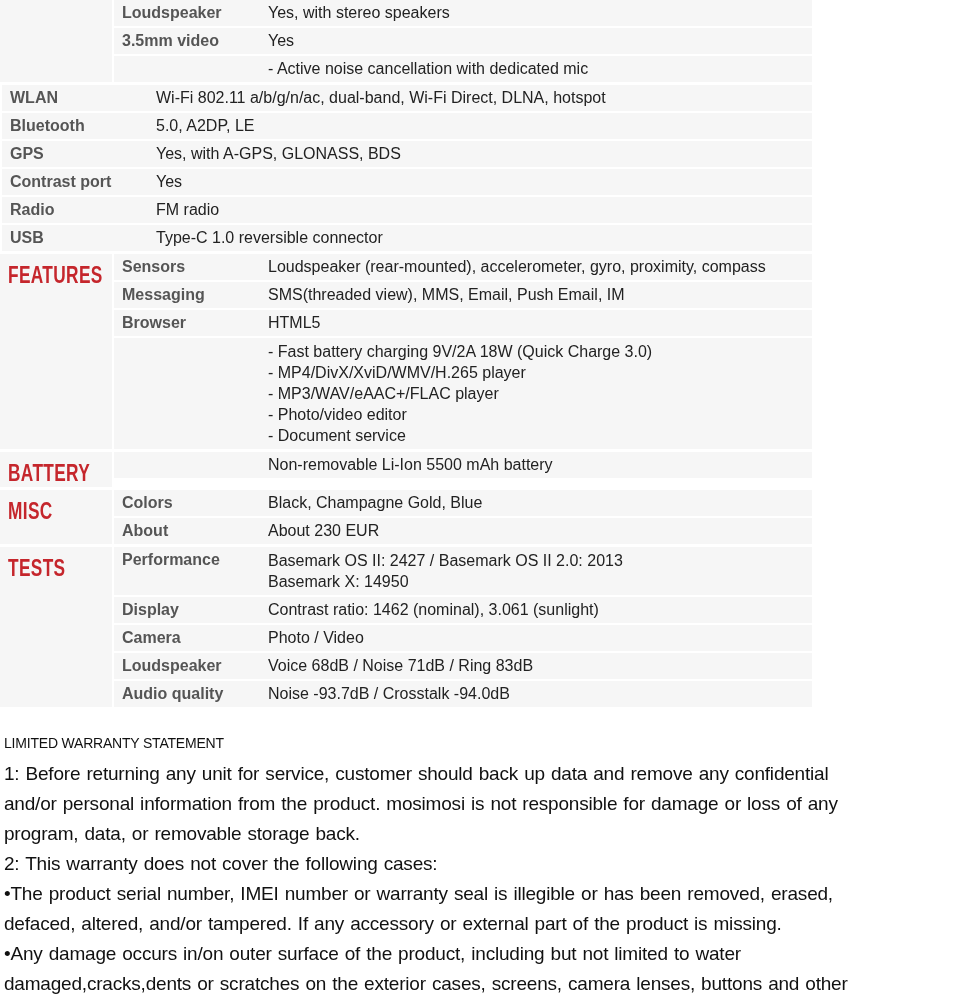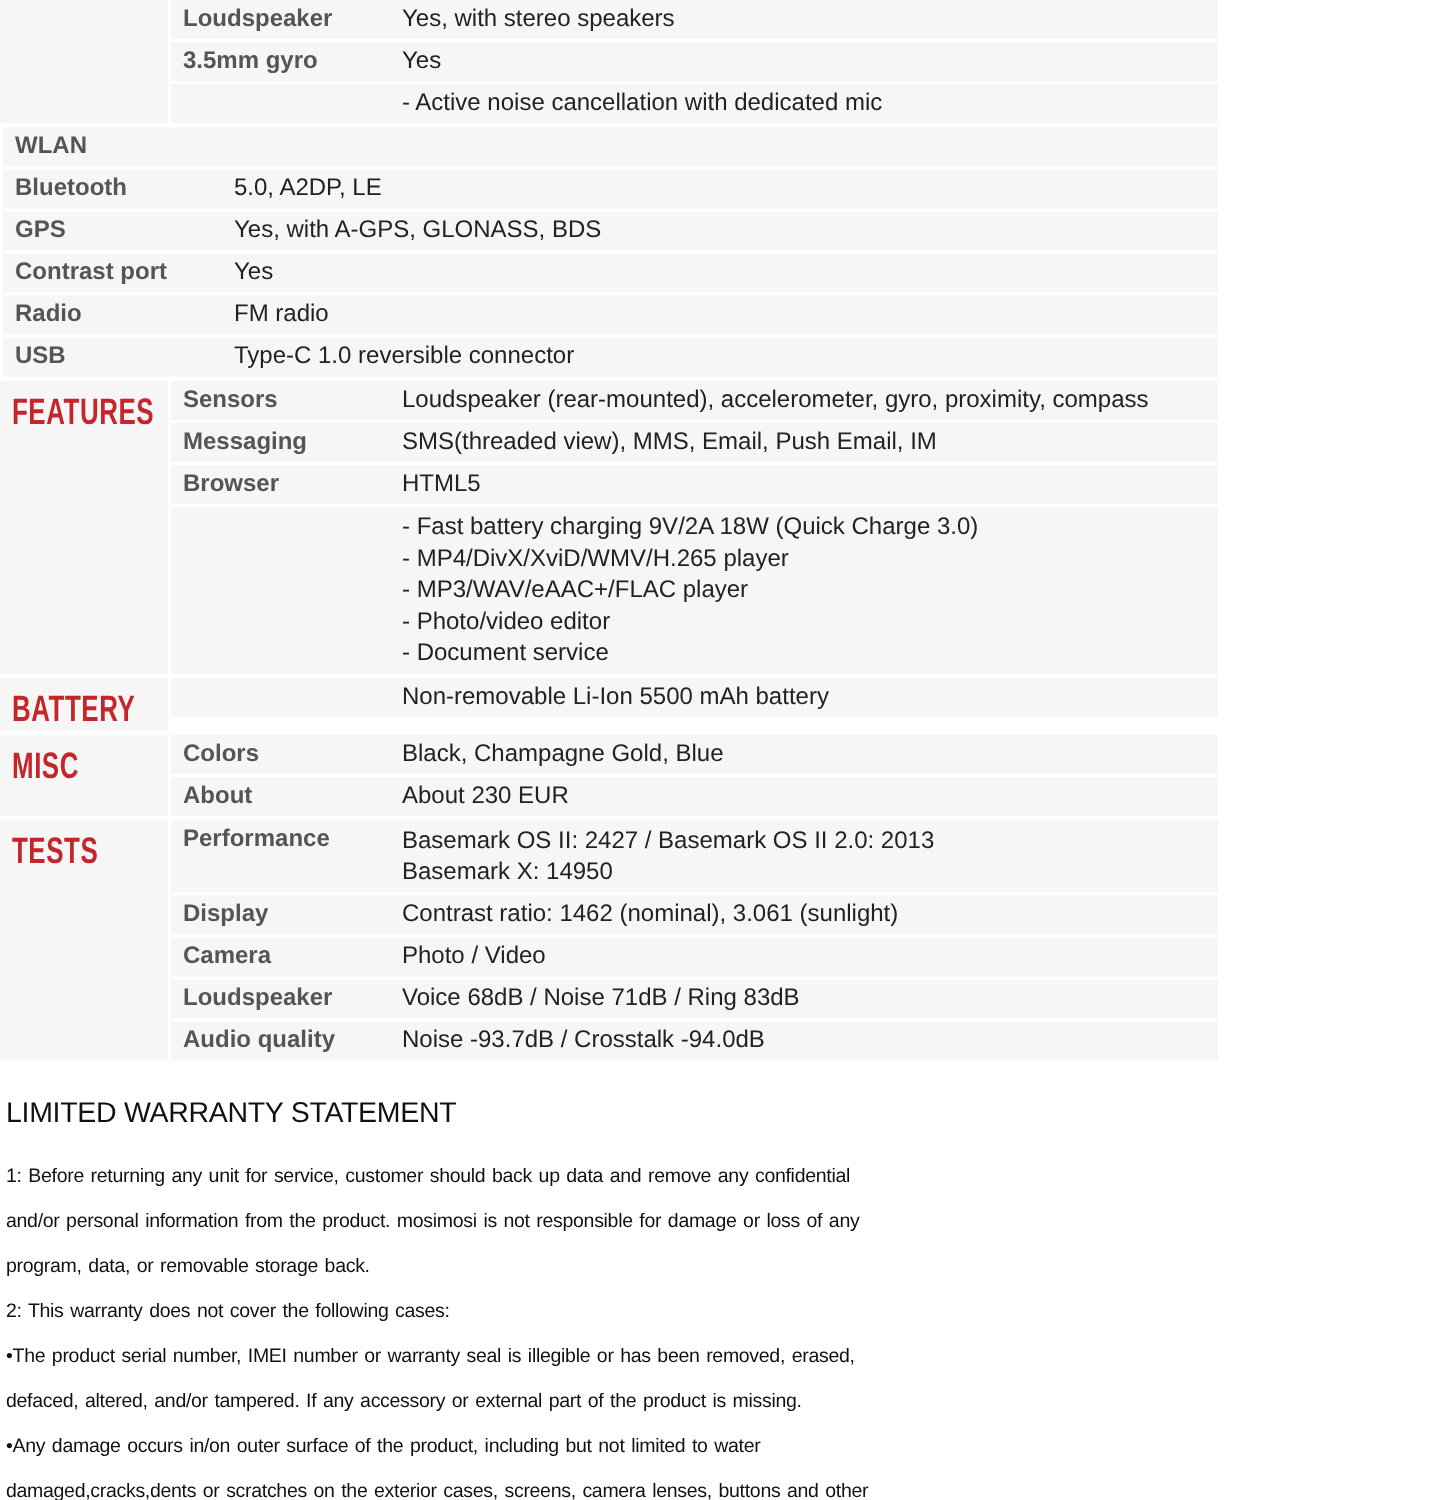--- a/index.html
+++ b/index.html
@@ -59,58 +59,59 @@
     line-height:20px;
     padding-right:24px;
   }
   .nfo .nfo-line{line-height:21px;}
   .warranty{
     margin-top:22px;
     padding-left:4px;
     color:var(--warranty-color);
   }
   .warranty-title{
+    font-size:14px;
+    line-height:28px;
+    margin-bottom:2px;
+    letter-spacing:-0.2px;
+  }
+  .warranty-line{
     font-size:19px;
-    line-height:28px;
-    margin-bottom:12px;
-    letter-spacing:-0.2px;
-  }
-  .warranty-line{
-    font-size:13px;
     line-height:30px;
     letter-spacing:-0.2px;
     word-spacing:1px;
     white-space:nowrap;
   }
 </style>
 </head>
 <body>
 
 <div class="spec-table">
     <div class="section">
       <div class="section-label"><span class="section-label-text"></span></div>
       <div class="rows">
         <div class="row">
           <div class="ttl">Loudspeaker</div>
           <div class="nfo">Yes, with stereo speakers</div>
         </div>
         <div class="row">
-          <div class="ttl">3.5mm gyro</div>
+          <div class="ttl">3.5mm video</div>
           <div class="nfo">Yes</div>
         </div>
         <div class="row">
           <div class="ttl"></div>
           <div class="nfo">- Active noise cancellation with dedicated mic</div>
         </div>
       </div>
     </div>
     <div class="section">
       <div class="rows">
         <div class="row">
           <div class="ttl">WLAN</div>
+          <div class="nfo">Wi-Fi 802.11 a/b/g/n/ac, dual-band, Wi-Fi Direct, DLNA, hotspot</div>
         </div>
         <div class="row">
           <div class="ttl">Bluetooth</div>
           <div class="nfo">5.0, A2DP, LE</div>
         </div>
         <div class="row">
           <div class="ttl">GPS</div>
           <div class="nfo">Yes, with A-GPS, GLONASS, BDS</div>
         </div>
         <div class="row">

